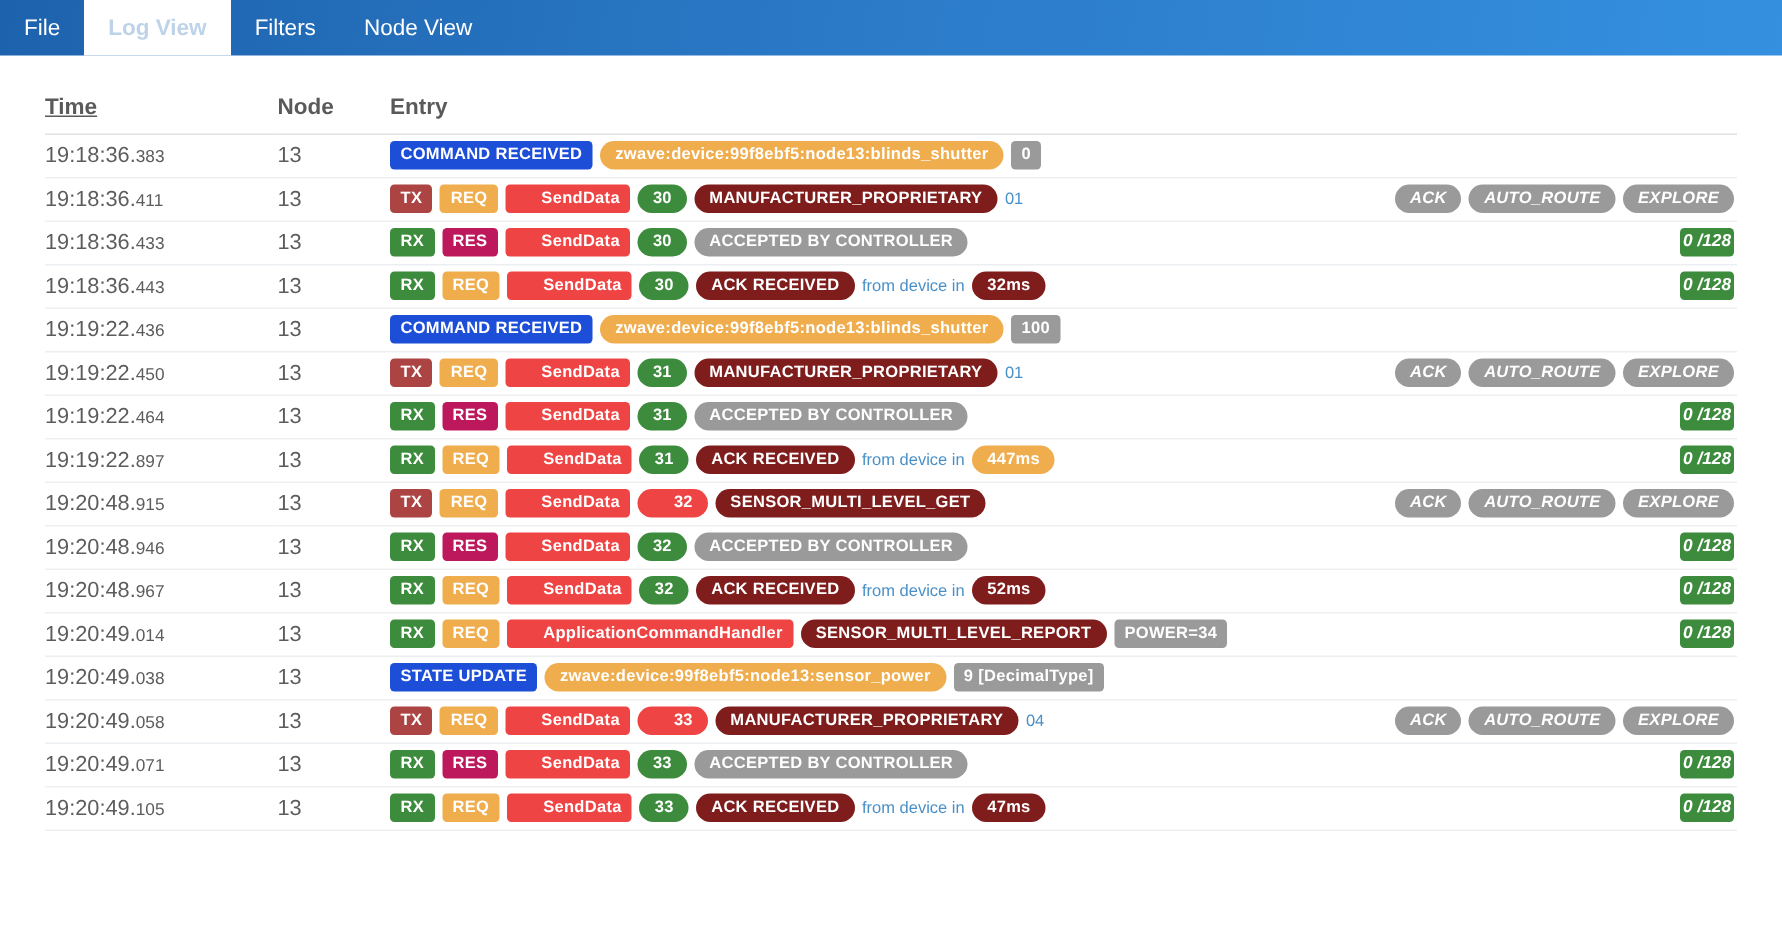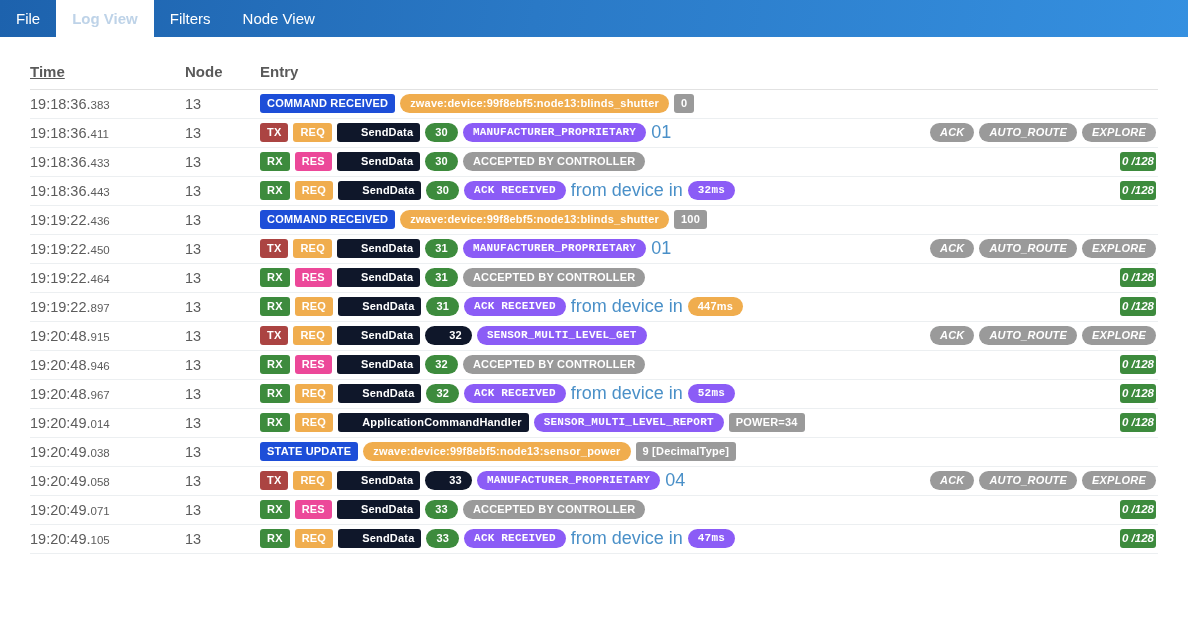--- a/index.html
+++ b/index.html
@@ -113,30 +113,30 @@
     letter-spacing: 0.2px;
     white-space: nowrap;
   }
   .b.pill {
     border-radius: 11px;
     padding: 4px 10px 4px 10px;
   }
   .b.tx     { background: #ab4442; }
   .b.rx     { background: #3d8b3d; }
   .b.req    { background: #f0ad4e; }
-  .b.res    { background: #ec4899; }
-  .b.fn     { background: #0f172a; padding-left: 24px; }
+  .b.res    { background: #be185d; }
+  .b.fn     { background: #ef4444; padding-left: 24px; }
   .b.info   { background: #1d4ed8; }
-  .b.green  { background: #8b5cf6; font-family: Liberation Mono, monospace; }
+  .b.green  { background: #7f1d1d; }
   .b.grey   { background: #9a9a9a; }
   .b.orange { background: #f0ad4e; }
 
   .callback { background: #3d8b3d; }
   .plaintext-blue {
-    font-size: 18px;
+    font-size: 11px;
     color: #4a90c8;
   }
   .counter {
     display: inline-block;
     font-size: 11.5px;
     font-weight: bold;
     color: #ffffff;
     background: #3d8b3d;
     border-radius: 3px;
     padding: 4px 2px;

